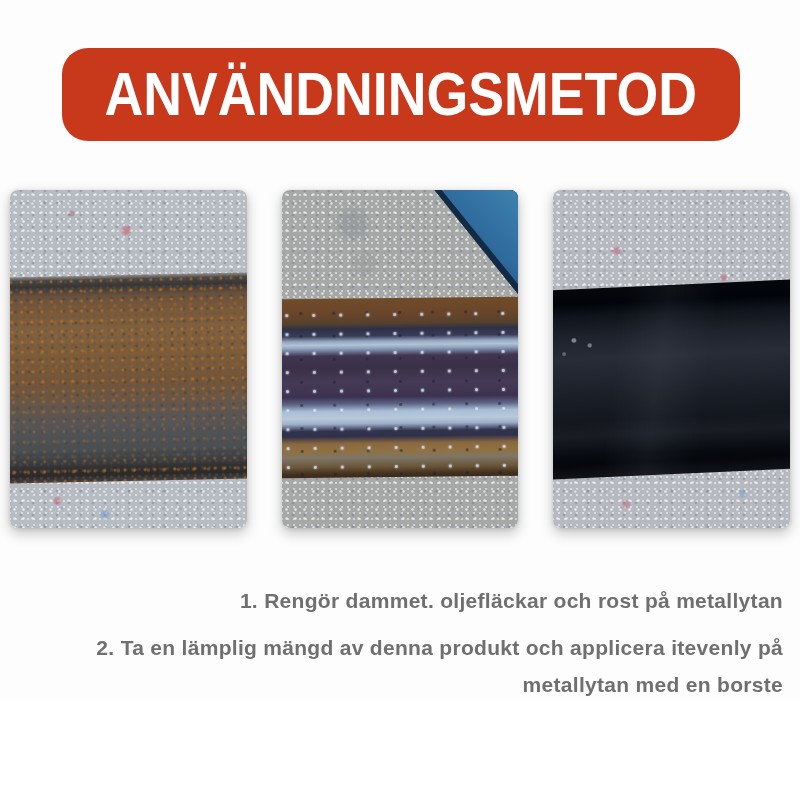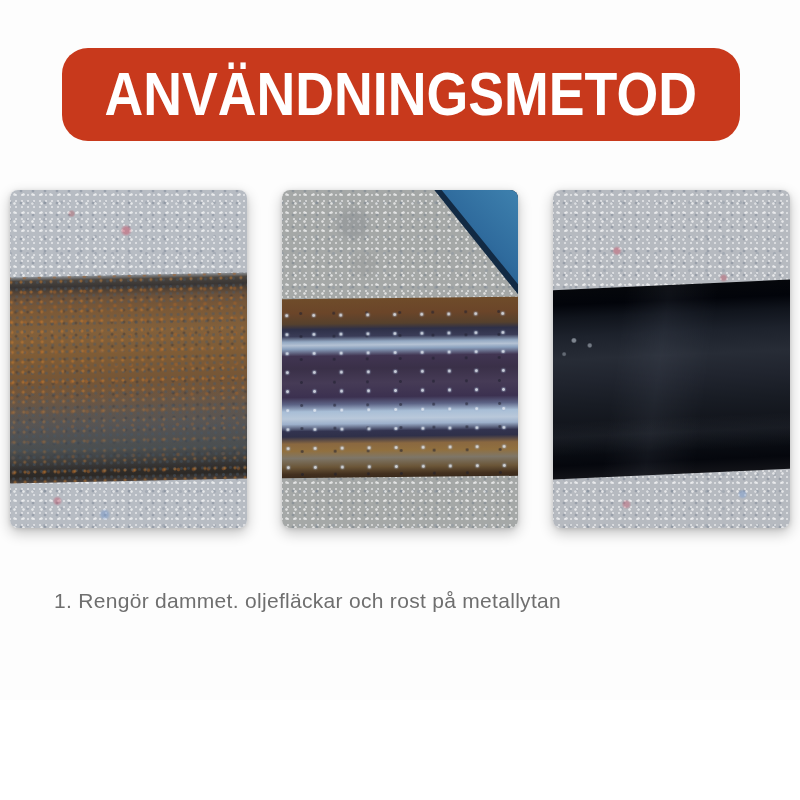--- a/index.html
+++ b/index.html
@@ -128,22 +128,22 @@
   .holes{
     background-repeat:no-repeat;
     background-image:
       radial-gradient(circle at 13% 27%, rgba(150,158,168,.8) 0 1.6px, transparent 3px),
       radial-gradient(circle at 19% 30%, rgba(150,158,168,.7) 0 1.4px, transparent 2.8px),
       radial-gradient(circle at 9% 34%, rgba(140,148,158,.6) 0 1.2px, transparent 2.5px);
   }
 
   
   .steps{
-    position:absolute;left:54px;top:582px;width:745px;
-    color:var(--text,#6f6f6f);font-size:21px;font-weight:normal;letter-spacing:.3px;
+    position:absolute;left:38px;top:582px;width:745px;
+    color:var(--text,#6f6f6f);font-size:21px;font-weight:bold;letter-spacing:.3px;text-align:right;
   }
   .step{margin:0 0 10px 0;line-height:37px;}
 </style>
 </head>
 <body>
 
 <div class="page" style="--banner: #c8391c; --text: #6f6f6f; --background: #fdfdfd;">
 
   <div class="banner">
     <span class="banner-text">ANVÄNDNINGSMETOD</span>
@@ -176,15 +176,16 @@
       <div class="beam beam3">
         <div class="layer sheen"></div>
         <div class="layer holes"></div>
       </div>
     </figure>
 
   </div>
 
   <div class="steps">
     <p class="step"><span>1.</span> <span>Rengör dammet. oljefläckar och rost på metallytan</span></p>
+    <p class="step"><span>2.</span> <span>Ta en lämplig mängd av denna produkt och applicera itevenly på metallytan med en borste</span></p>
   </div>
 
 </div>
 
 </body></html>

